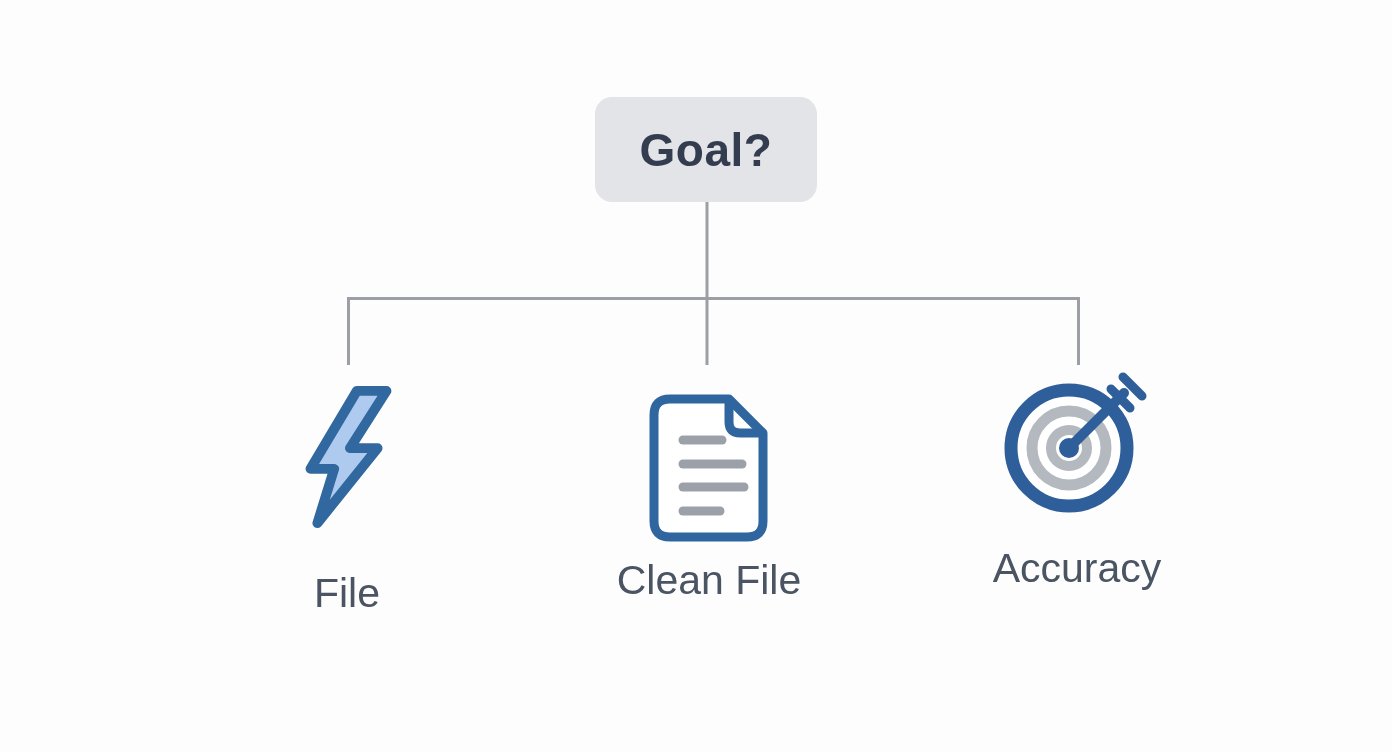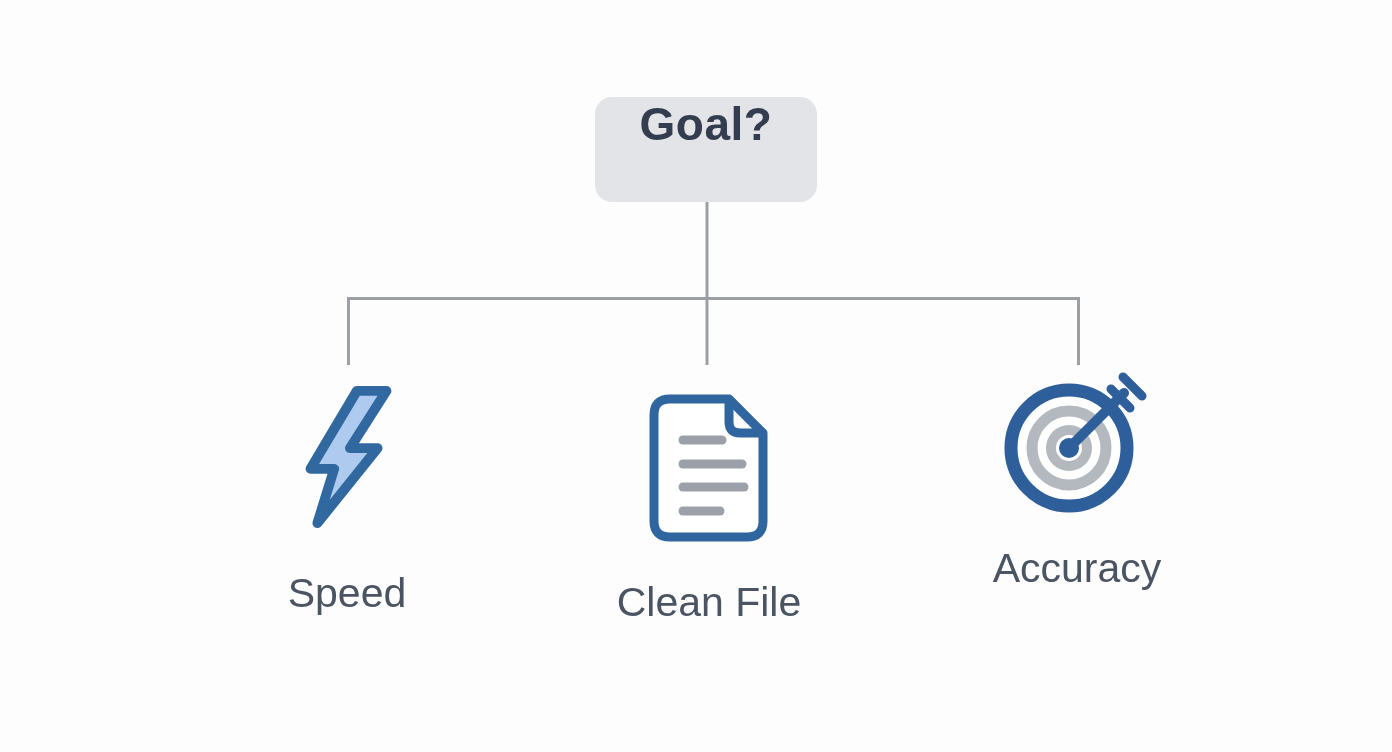--- a/index.html
+++ b/index.html
@@ -20,20 +20,21 @@
     width: 1392px; height: 752px;
     pointer-events: none;
   }
   .goal-node {
     position: absolute;
     left: 595px; top: 97px;
     width: 222px; height: 105px;
     background: #e3e4e8;
     border-radius: 17px;
     display: flex;
+    align-items: center;
     justify-content: center;
   }
   .goal-node .goal-text {
     font-size: 46px;
     font-weight: 700;
     color: #343d4f;
     letter-spacing: 0.5px;
   }
   .branch {
     position: absolute;
@@ -51,21 +52,21 @@
     justify-content: center;
   }
   .branch-label {
     font-size: 41px;
     font-weight: 500;
     color: #4a5462;
     line-height: 1;
     white-space: nowrap;
   }
   .branch-speed    .branch-label { margin-top: 42px; }
-  .branch-cleanfile .branch-label { margin-top: 40px; text-align: right; }
+  .branch-cleanfile .branch-label { margin-top: 18px; text-align: right; }
   .branch-accuracy .branch-label { margin-top: 28px; }
 </style>
 </head>
 <body>
 
 <div class="canvas">
 
   <svg class="connectors" viewBox="0 0 1392 752" xmlns="http://www.w3.org/2000/svg">
     <g stroke="#9c9fa4" stroke-width="3" fill="none">
       <path d="M707 202 V299"></path>
@@ -79,21 +80,21 @@
   <div class="goal-node">
     <span class="goal-text">Goal?</span>
   </div>
 
   <div class="branch branch-speed">
     <span class="icon-wrap">
       <svg width="112" height="148" viewBox="0 0 112 150" xmlns="http://www.w3.org/2000/svg">
         <path d="M66 8 L96 8 L59 66 L87 66 L26 142 L43 87 L19 87 Z" fill="#aecbef" stroke="#30689f" stroke-width="10" stroke-linejoin="round"></path>
       </svg>
     </span>
-    <div class="branch-label">Speed</div>
+    <div class="branch-label">File</div>
   </div>
 
   <div class="branch branch-cleanfile">
     <span class="icon-wrap">
       <svg width="120" height="148" viewBox="0 0 120 148" xmlns="http://www.w3.org/2000/svg">
         <path d="M21 5 H80 L114 39 V127 q0 16 -16 16 H21 q-16 0 -16 -16 V21 q0 -16 16 -16 Z" fill="#ffffff" stroke="#30669f" stroke-width="9" stroke-linejoin="round"></path>
         <path d="M80 5 V28 q0 11 11 11 H114" fill="none" stroke="#30669f" stroke-width="9" stroke-linejoin="round"></path>
         <g stroke="#9ca1a9" stroke-width="9" stroke-linecap="round">
           <path d="M34 46 H73"></path>
           <path d="M34 70 H93"></path>

